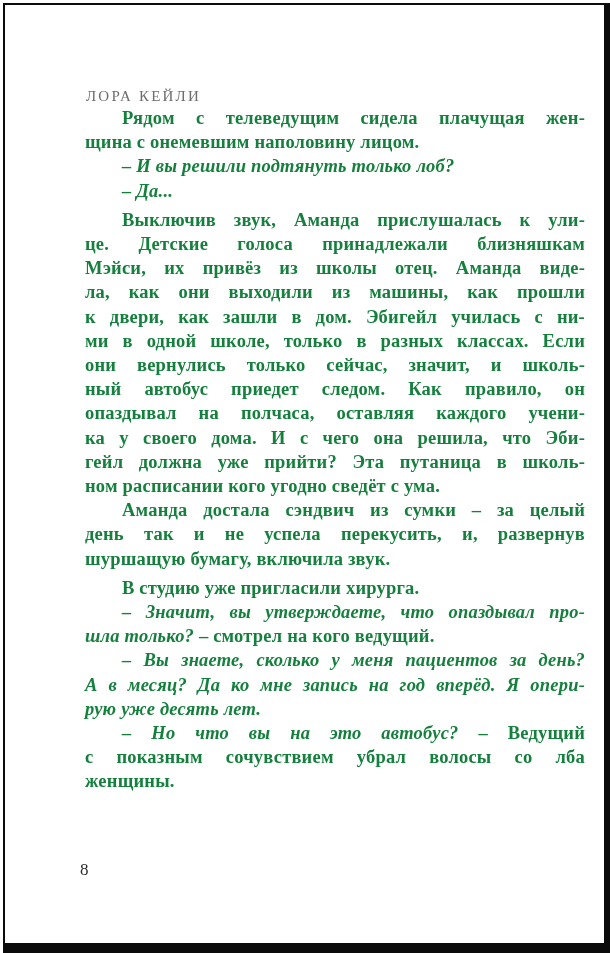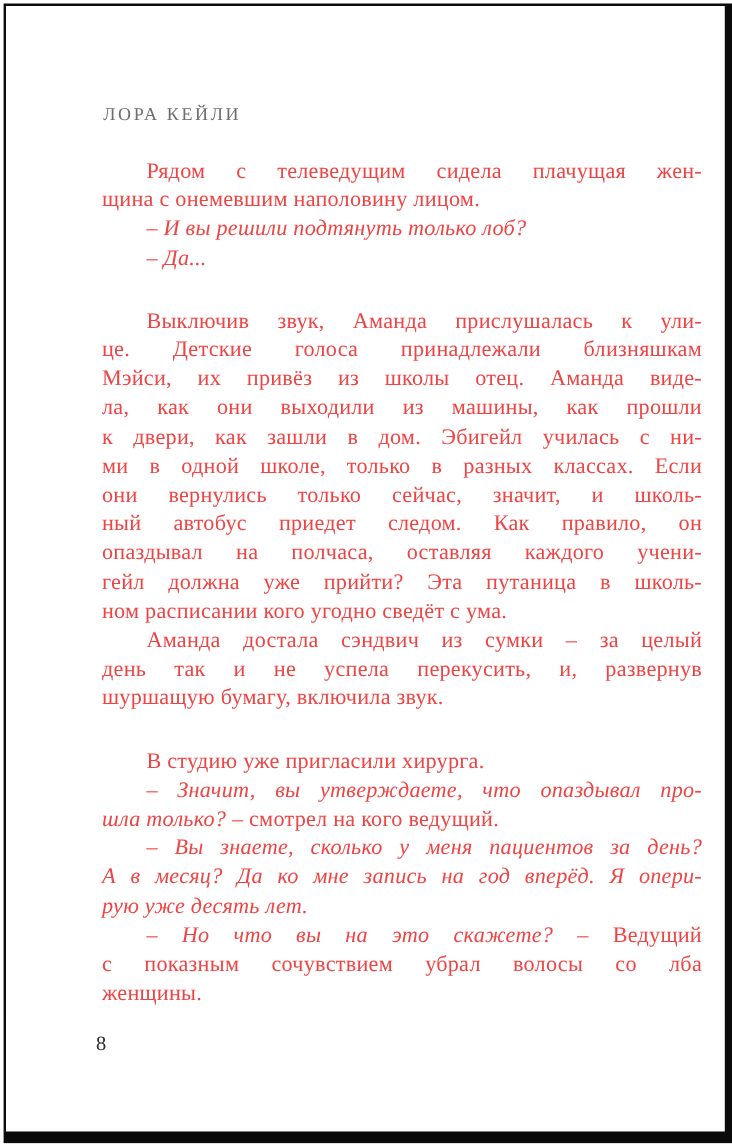--- a/index.html
+++ b/index.html
@@ -24,29 +24,30 @@
     left: 86px;
     top: 88px;
     font-size: 15px;
     letter-spacing: 2.2px;
     color: #6d6d6d;
     white-space: nowrap;
   }
   .body-text {
     position: absolute;
     left: 85px;
-    top: 131px;
+    top: 106px;
     width: 500px;
     font-size: 18.5px;
     line-height: 24.2px;
     letter-spacing: 0.2px;
-    color: #ef4444;
+    color: #15803d;
+    font-weight: bold;
   }
   .para { margin: 0; }
-  .para.gap { margin-top: 28px; }
+  .para.gap { margin-top: 5px; }
   .line {
     text-align: justify;
     text-align-last: justify;
   }
   .line.first { padding-left: 37px; }
   .line.last {
     text-align: center;
     text-align-last: left;
   }
   .seg.italic { font-style: italic; }
@@ -78,20 +79,21 @@
       <div class="para gap">
         <div class="line first"><span class="seg">Выключив звук, Аманда прислушалась к ули-</span></div>
         <div class="line"><span class="seg">це. Детские голоса принадлежали близняшкам</span></div>
         <div class="line"><span class="seg">Мэйси, их привёз из школы отец. Аманда виде-</span></div>
         <div class="line"><span class="seg">ла, как они выходили из машины, как прошли</span></div>
         <div class="line"><span class="seg">к двери, как зашли в дом. Эбигейл училась с ни-</span></div>
         <div class="line"><span class="seg">ми в одной школе, только в разных классах. Если</span></div>
         <div class="line"><span class="seg">они вернулись только сейчас, значит, и школь-</span></div>
         <div class="line"><span class="seg">ный автобус приедет следом. Как правило, он</span></div>
         <div class="line"><span class="seg">опаздывал на полчаса, оставляя каждого учени-</span></div>
+        <div class="line"><span class="seg">ка у своего дома. И с чего она решила, что Эби-</span></div>
         <div class="line"><span class="seg">гейл должна уже прийти? Эта путаница в школь-</span></div>
         <div class="line last"><span class="seg">ном расписании кого угодно сведёт с ума.</span></div>
       </div>
       <div class="para">
         <div class="line first"><span class="seg">Аманда достала сэндвич из сумки – за целый</span></div>
         <div class="line"><span class="seg">день так и не успела перекусить, и, развернув</span></div>
         <div class="line last"><span class="seg">шуршащую бумагу, включила звук.</span></div>
       </div>
       <div class="para gap">
         <div class="line first last"><span class="seg">В студию уже пригласили хирурга.</span></div>
@@ -99,19 +101,19 @@
       <div class="para">
         <div class="line first"><span class="seg italic">– Значит, вы утверждаете, что опаздывал про-</span></div>
         <div class="line last"><span class="seg italic">шла только? </span><span class="seg">– смотрел на кого ведущий.</span></div>
       </div>
       <div class="para">
         <div class="line first"><span class="seg italic">– Вы знаете, сколько у меня пациентов за день?</span></div>
         <div class="line"><span class="seg italic">А в месяц? Да ко мне запись на год вперёд. Я опери-</span></div>
         <div class="line last"><span class="seg italic">рую уже десять лет.</span></div>
       </div>
       <div class="para">
-        <div class="line first"><span class="seg italic">– Но что вы на это скажете? </span><span class="seg">– Ведущий</span></div>
+        <div class="line first"><span class="seg italic">– Но что вы на это автобус? </span><span class="seg">– Ведущий</span></div>
         <div class="line"><span class="seg">с показным сочувствием убрал волосы со лба</span></div>
         <div class="line last"><span class="seg">женщины.</span></div>
       </div>
     </div>
   <div class="page-number">8</div>
 </div>
 
 </body></html>

